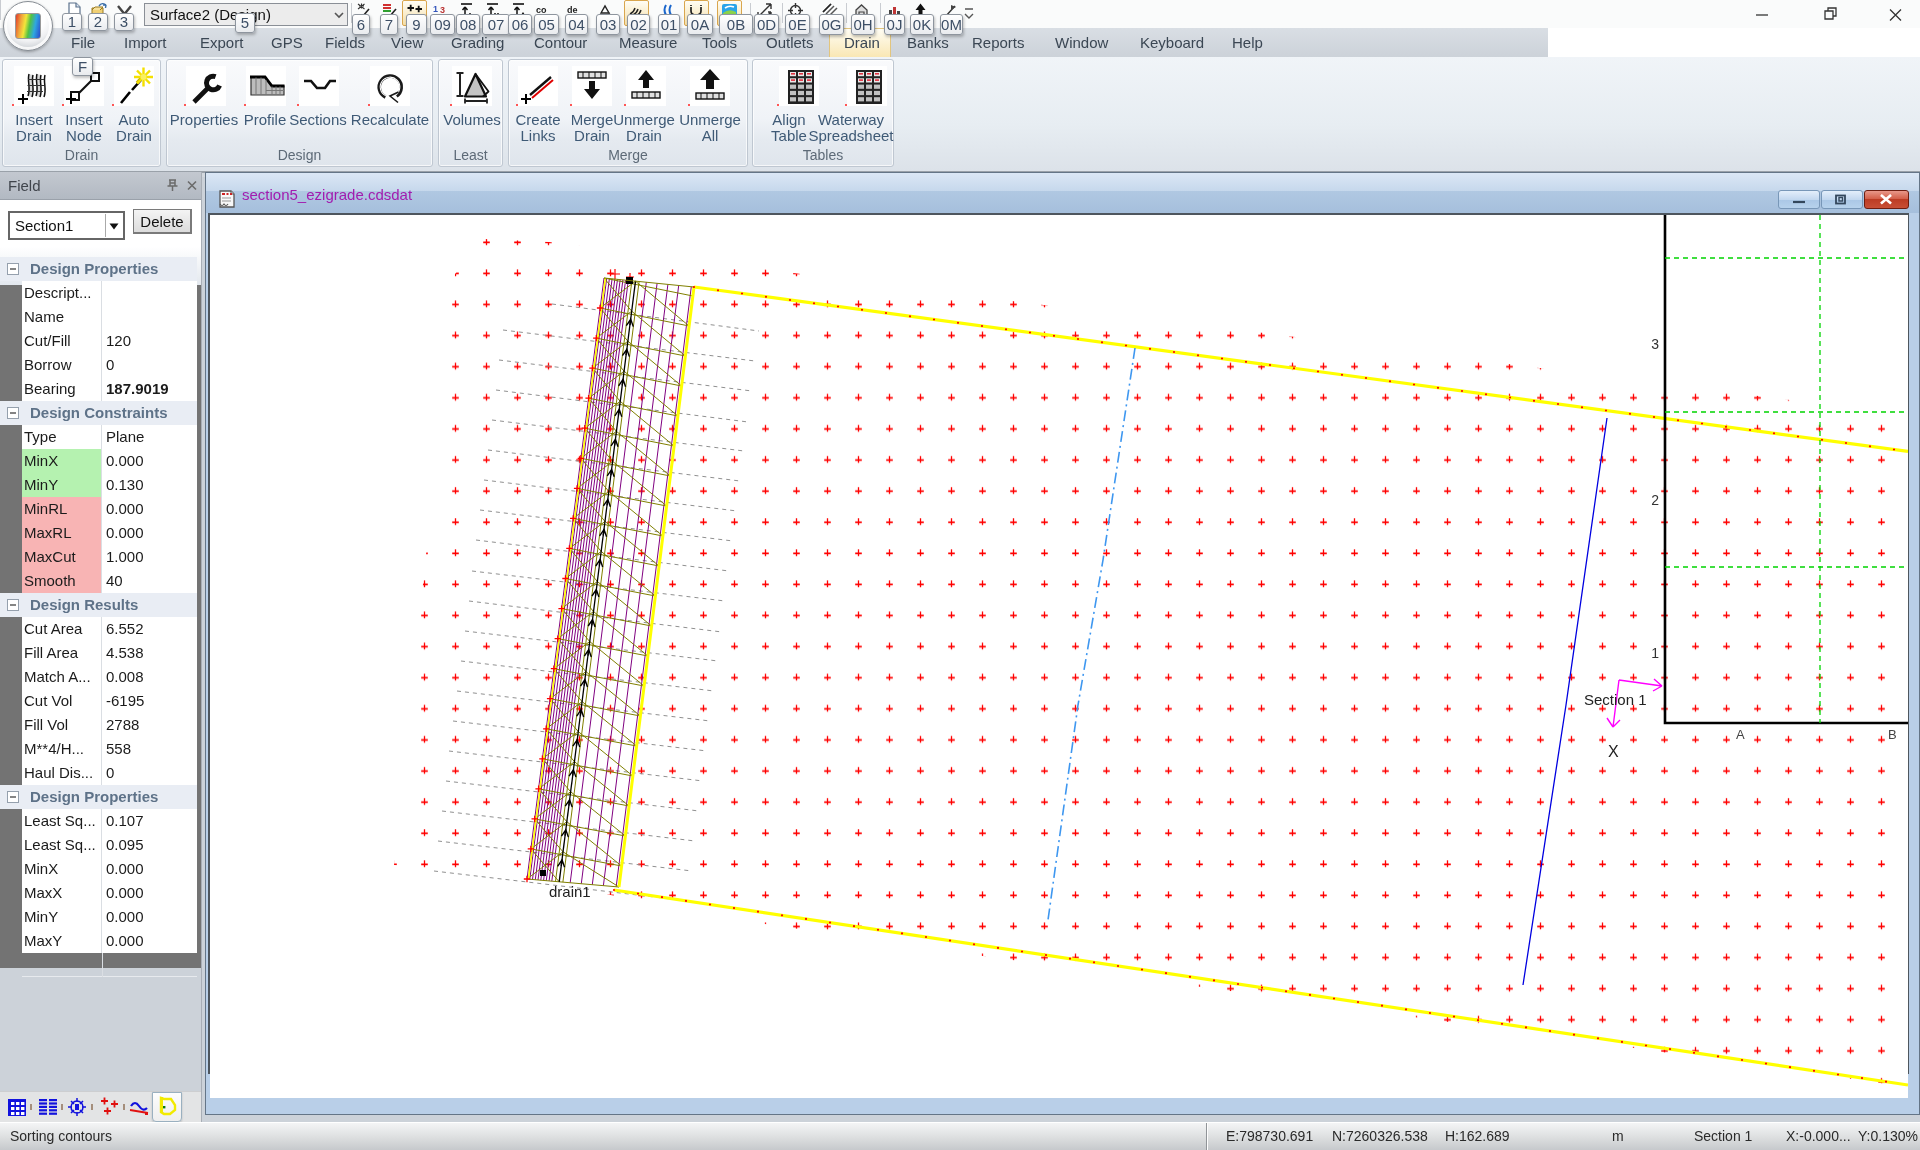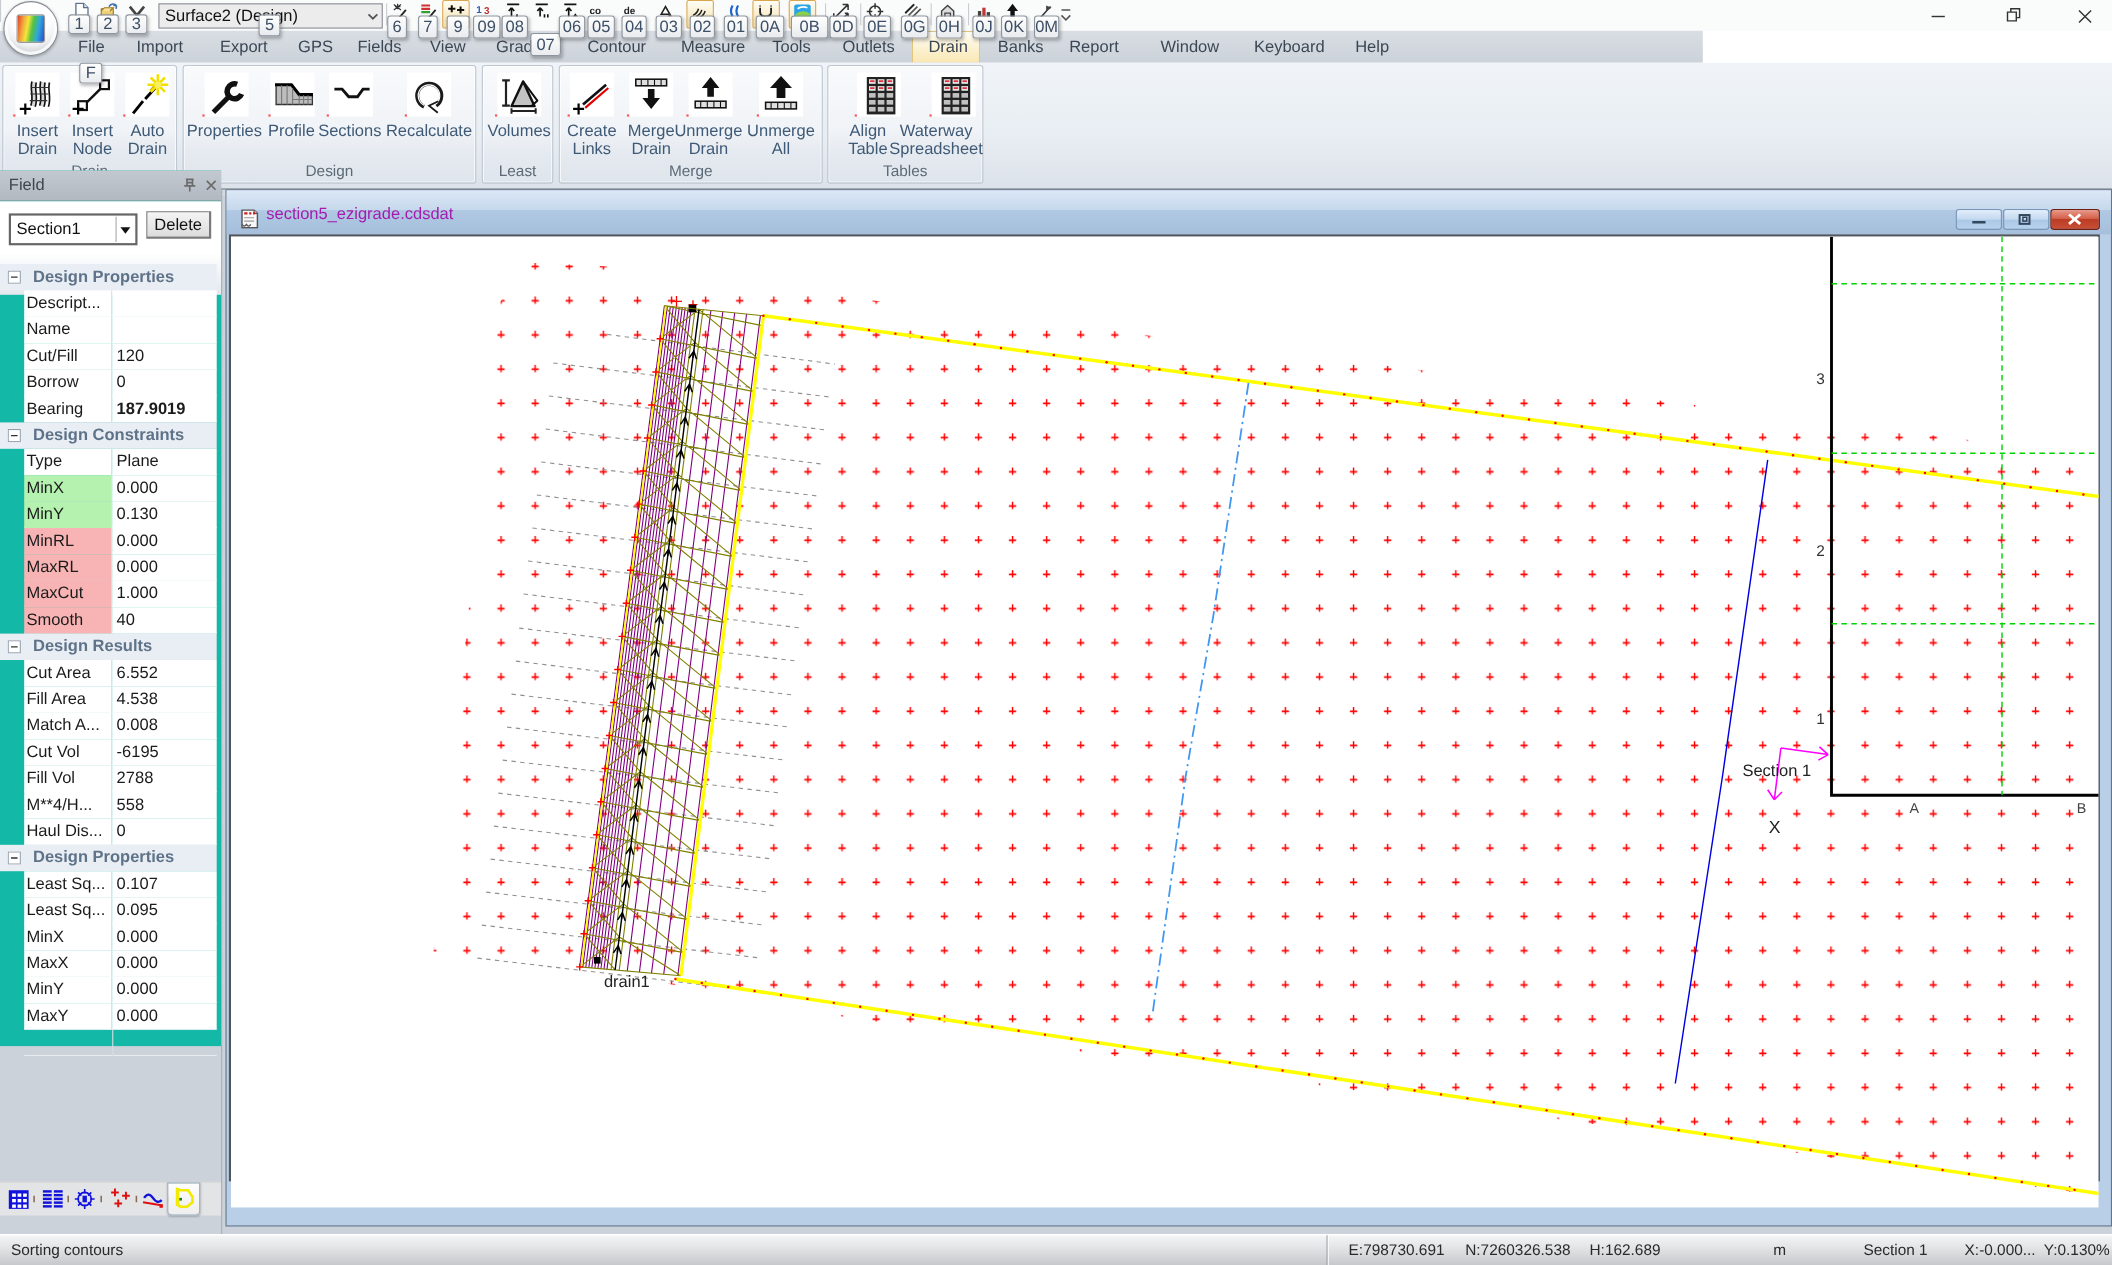--- a/index.html
+++ b/index.html
@@ -126,21 +126,21 @@
     <span class="tab" style="left:325px">Fields</span>
     <span class="tab" style="left:391px">View</span>
     <span class="tab" style="left:451px">Grading</span>
     <span class="tab" style="left:534px">Contour</span>
     <span class="tab" style="left:619px">Measure</span>
     <span class="tab" style="left:702px">Tools</span>
     <span class="tab" style="left:766px">Outlets</span>
     <div class="a" style="left:829px;top:0;width:62px;height:29px;background:linear-gradient(#fffdf4,#f9e7b4);border:1px solid #e2c57e;border-bottom:none;border-radius:3px 3px 0 0"></div>
     <span class="tab" style="left:844px">Drain</span>
     <span class="tab" style="left:907px">Banks</span>
-    <span class="tab" style="left:972px">Report</span>
+    <span class="tab" style="left:972px">Reports</span>
     <span class="tab" style="left:1055px">Window</span>
     <span class="tab" style="left:1140px">Keyboard</span>
     <span class="tab" style="left:1232px">Help</span>
   </div>
 <div class="a" style="left:0;top:57px;width:1920px;height:114px;background:linear-gradient(#f0f4f8,#e7edf2 60%,#dce2e9)"></div>
 <div class="a" style="left:0;top:171px;width:1920px;height:2px;background:#9aa1a9"></div>
 <div class="a" style="left:0;top:173px;width:1920px;height:4px;background:#d4d9df"></div>
 <div class="a" style="left:0;top:57px;width:1920px;height:114px">
     <div class="grp" style="left:2px;width:159px;height:108px">
       <div class="tile" style="left:11px;top:6px"><svg width="40" height="40" viewBox="0 0 40 40">
@@ -292,21 +292,21 @@
           <rect x="20" y="13.3" width="4" height="1.6" fill="#e03040"></rect>
           <rect x="28" y="13.3" width="4" height="1.6" fill="#e03040"></rect>
         </svg></div>
       <div class="dot" style="left:92px;top:44px"></div>
       <div class="bl" style="left:13px;width:46px">Align<br>Table</div>
       <div class="bl" style="left:50px;width:96px">Waterway<br>Spreadsheet</div>
       <div class="gl">Tables</div>
     </div>
   </div>
 <div class="a" style="left:0;top:177px;width:1920px;height:945px;background:#ccd2d9"></div>
-<div class="a" style="left:0;top:155px;width:201px;height:796px;background:#14b8a6">
+<div class="a" style="left:0;top:172px;width:201px;height:796px;background:#737373">
     <div class="a" style="left:0;top:0;width:201px;height:28px;background:linear-gradient(#c3c8d0,#b2b9c2);border-bottom:1px solid #9aa1aa">
       <span style="position:absolute;left:8px;top:5px;font-size:15px;color:#40454c">Field</span>
       <svg class="a" style="left:164px;top:6px" width="36" height="17">
         <path d="M5 2 h7 M6 2 v6 M11 2 v6 M6 5 h5 M3.5 8 h10 M8.5 8 v5" stroke="#6b6b6b" stroke-width="1.5" fill="none"></path>
         <path d="M24 3.5 l8 8 M32 3.5 l-8 8" stroke="#6b6b6b" stroke-width="1.6"></path>
       </svg>
     </div>
     <div class="a" style="left:0;top:28px;width:201px;height:85px;background:linear-gradient(#fff 55%,#e3e8ee)"></div>
     <div class="a" style="left:8px;top:39px;width:117px;height:29px;border:2px solid #666;background:#fff;font-size:15px;color:#111;padding:4px 0 0 5px">Section1<span style="position:absolute;right:1px;top:1px;width:17px;height:23px;background:#fff;border-left:1px solid #aaa"></span><svg class="a" style="right:3px;top:9px" width="12" height="9">
         <path d="M1.5 1.5 h9 L6 7.5 Z" fill="#111"></path>
@@ -725,21 +725,21 @@
 <div class="a" style="left:15px;top:13px;width:26px;height:26px;border-radius:3px;background:linear-gradient(100deg,#e33a2c 0%,#f0a73c 22%,#f3e53a 38%,#52c243 55%,#2fa7e0 75%,#2b49cc 100%);border:1px solid #999;z-index:51"></div>
 <div class="kt" style="left:62px;top:13px;width:20px;height:18px;line-height:16px">1</div>
 <div class="kt" style="left:88px;top:13px;width:20px;height:18px;line-height:16px">2</div>
 <div class="kt" style="left:114px;top:13px;width:20px;height:18px;line-height:16px">3</div>
 <div class="kt" style="left:235px;top:13px;width:20px;height:20px;line-height:18px">5</div>
 <div class="kt" style="left:352px;top:14px;width:18px;height:21px;line-height:19px">6</div>
 <div class="kt" style="left:380px;top:14px;width:18px;height:21px;line-height:19px">7</div>
 <div class="kt" style="left:406px;top:14px;width:21px;height:21px;line-height:19px">9</div>
 <div class="kt" style="left:430px;top:14px;width:25px;height:21px;line-height:19px">09</div>
 <div class="kt" style="left:456px;top:14px;width:24px;height:21px;line-height:19px">08</div>
-<div class="kt" style="left:482px;top:30px;width:28px;height:21px;line-height:19px">07</div>
+<div class="kt" style="left:482px;top:14px;width:28px;height:21px;line-height:19px">07</div>
 <div class="kt" style="left:508px;top:14px;width:24px;height:21px;line-height:19px">06</div>
 <div class="kt" style="left:534px;top:14px;width:25px;height:21px;line-height:19px">05</div>
 <div class="kt" style="left:565px;top:14px;width:23px;height:21px;line-height:19px">04</div>
 <div class="kt" style="left:596px;top:14px;width:24px;height:21px;line-height:19px">03</div>
 <div class="kt" style="left:627px;top:14px;width:23px;height:21px;line-height:19px">02</div>
 <div class="kt" style="left:658px;top:14px;width:22px;height:21px;line-height:19px">01</div>
 <div class="kt" style="left:687px;top:14px;width:26px;height:21px;line-height:19px">0A</div>
 <div class="kt" style="left:719px;top:14px;width:34px;height:21px;line-height:19px">0B</div>
 <div class="kt" style="left:754px;top:14px;width:25px;height:21px;line-height:19px">0D</div>
 <div class="kt" style="left:785px;top:14px;width:25px;height:21px;line-height:19px">0E</div>

